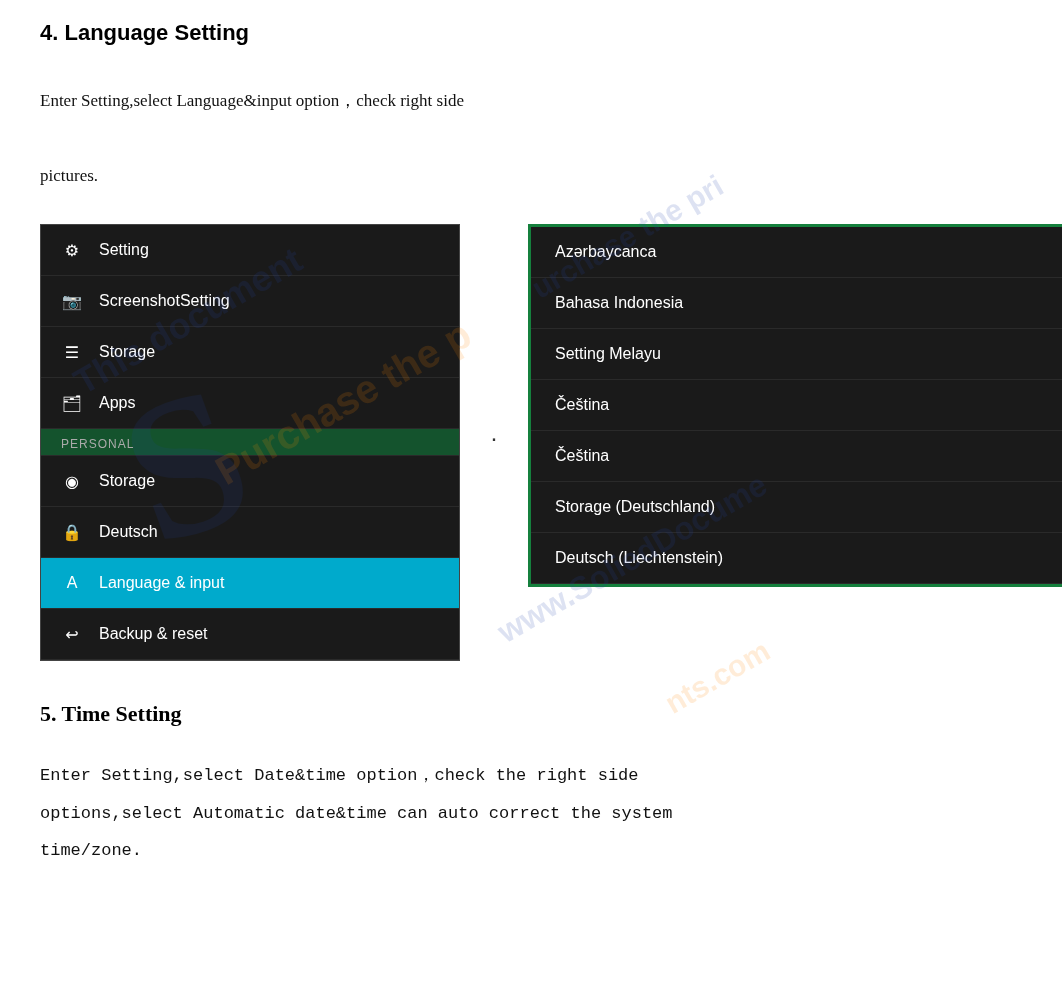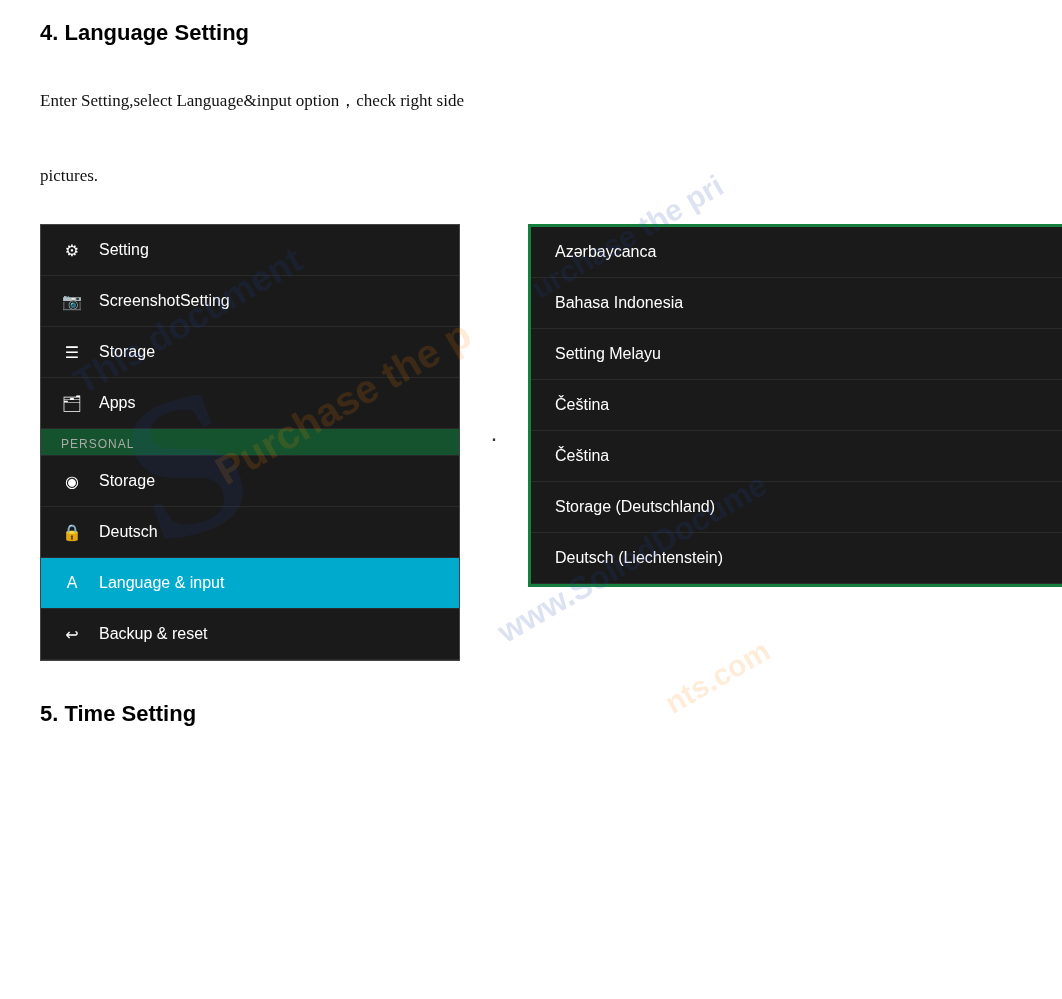--- a/index.html
+++ b/index.html
@@ -130,21 +130,21 @@
       top: 350px;
       left: 230px;
       transform: rotate(-25deg);
       font-size: 44px;
     }
 
     .section-5-title {
       font-size: 22px;
       font-weight: bold;
       margin-bottom: 30px;
-      font-family: Liberation Sans, sans-serif;
+      font-family: Liberation Serif, serif;
     }
 
     .description-text-2 {
       font-family: 'Courier New', Courier, monospace;
       font-size: 17px;
       line-height: 2.2;
       color: #111;
     }
   </style>
 </head>
@@ -230,20 +230,25 @@
       </div>
       <div class="language-item">
         <span>Deutsch (Liechtenstein)</span>
       </div>
     </div>
 
   </div>
 
   <h2 class="section-5-title">5. Time Setting</h2>
 
+  <div class="description-text-2">
+    <span>Enter Setting,select Date&amp;time option，check the right side</span><br>
+    <span>options,select Automatic date&amp;time can auto correct the system</span><br>
+    <span>time/zone.</span>
+  </div>
 
 </div>
 
 <div class="watermark-overlay">
   <div class="watermark-text watermark-1" style="position:absolute; top:300px; left:60px; transform:rotate(-30deg); color:#2244aa; opacity:0.15; font-size:36px;">
     This document
   </div>
   <div class="watermark-text watermark-2" style="position:absolute; top:380px; left:200px; transform:rotate(-30deg); color:#ff8800; opacity:0.15; font-size:40px;">
     Purchase the p
   </div>

